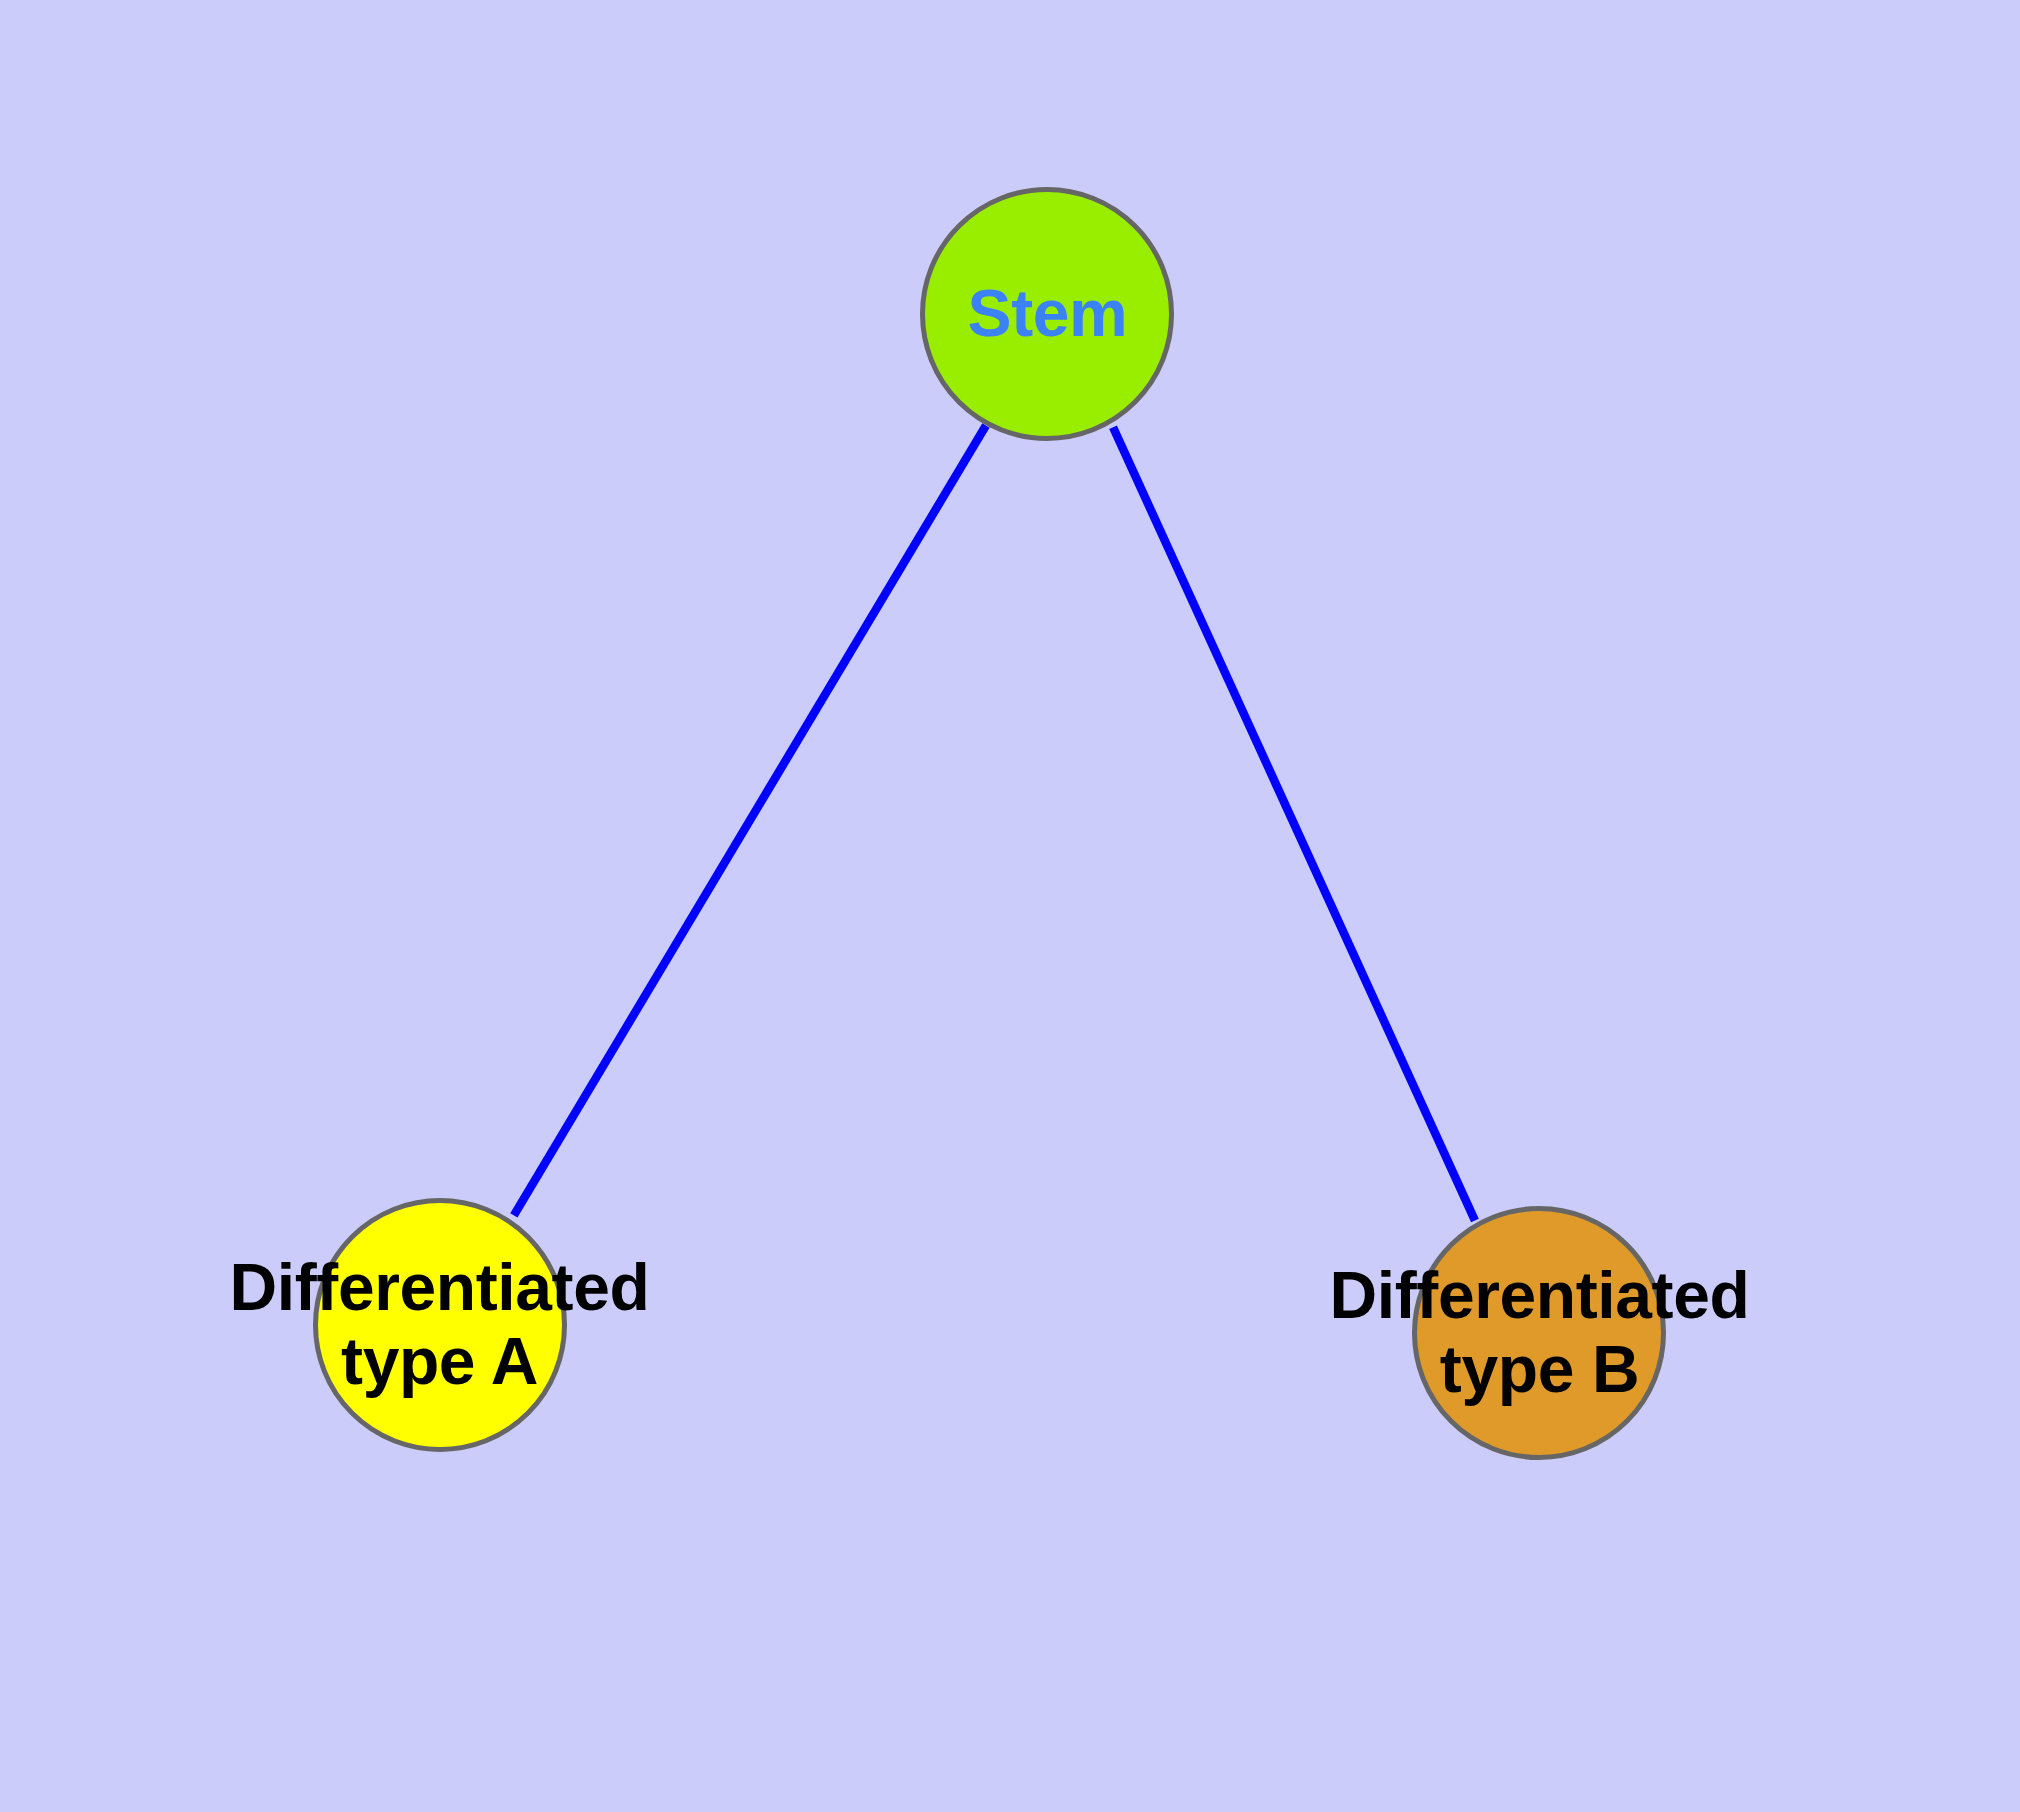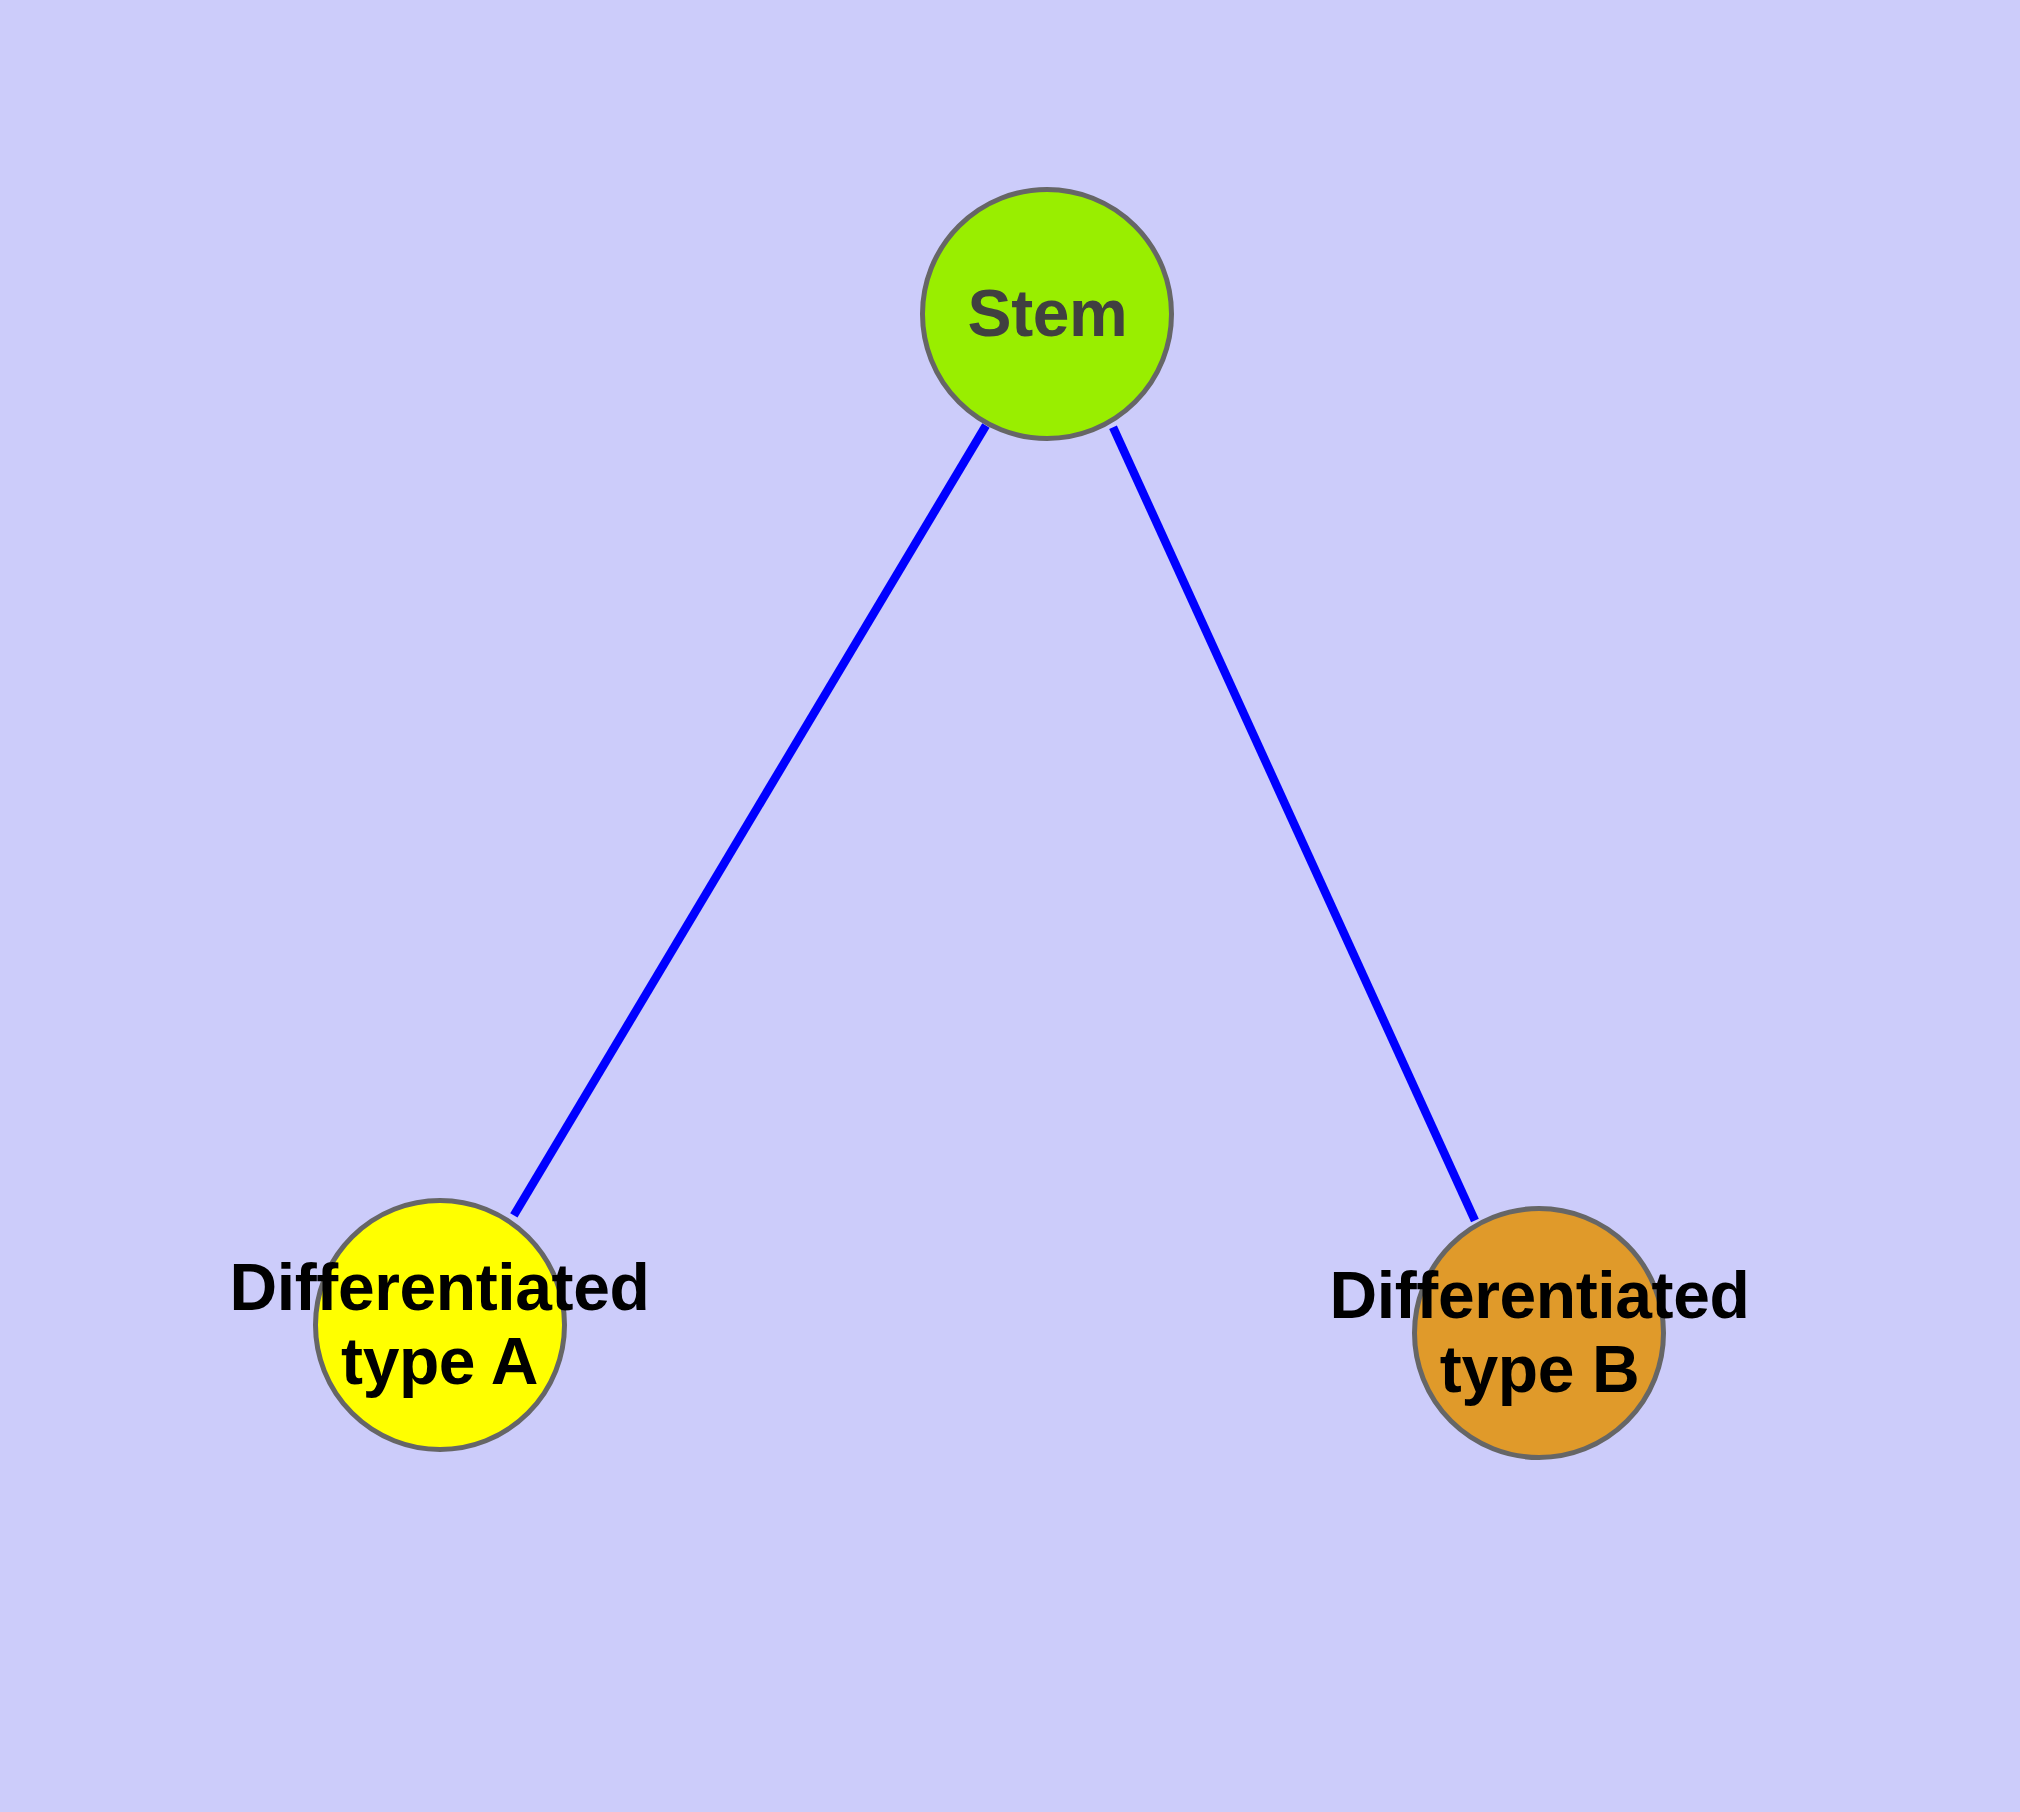--- a/index.html
+++ b/index.html
@@ -69,20 +69,20 @@
   <div class="node">
     <div class="node-circle" id="circle-0" style="left: 920px; top: 187px; width: 254px; height: 254px; background: rgb(153, 238, 0); border: 5.1px solid rgb(102, 102, 102);"></div>
   </div>
   <div class="node">
     <div class="node-circle" id="circle-1" style="left: 313px; top: 1198px; width: 254px; height: 254px; background: rgb(255, 255, 0); border: 5.1px solid rgb(102, 102, 102);"></div>
   </div>
   <div class="node">
     <div class="node-circle" id="circle-2" style="left: 1412px; top: 1206px; width: 254px; height: 254px; background: rgb(224, 154, 42); border: 5.1px solid rgb(102, 102, 102);"></div>
   </div>
 
-  <div class="node-label" id="label-0" style="color: #404040; font-size: 66px; width: 1017px; left: 539px; top: 277px;">Stem</div>
+  <div class="node-label" id="label-0" style="color: #3b82f6; font-size: 66px; width: 1017px; left: 539px; top: 277px;">Stem</div>
   <div class="node-label" id="label-1" style="color: rgb(0, 0, 0); font-size: 66px; width: 1017px; left: -69px; top: 1251px;">Differentiated
 type A</div>
   <div class="node-label" id="label-2" style="color: rgb(0, 0, 0); font-size: 66px; width: 1017px; left: 1031px; top: 1259px;">Differentiated
 type B</div>
 
 </div>
 
 
 </body></html>

